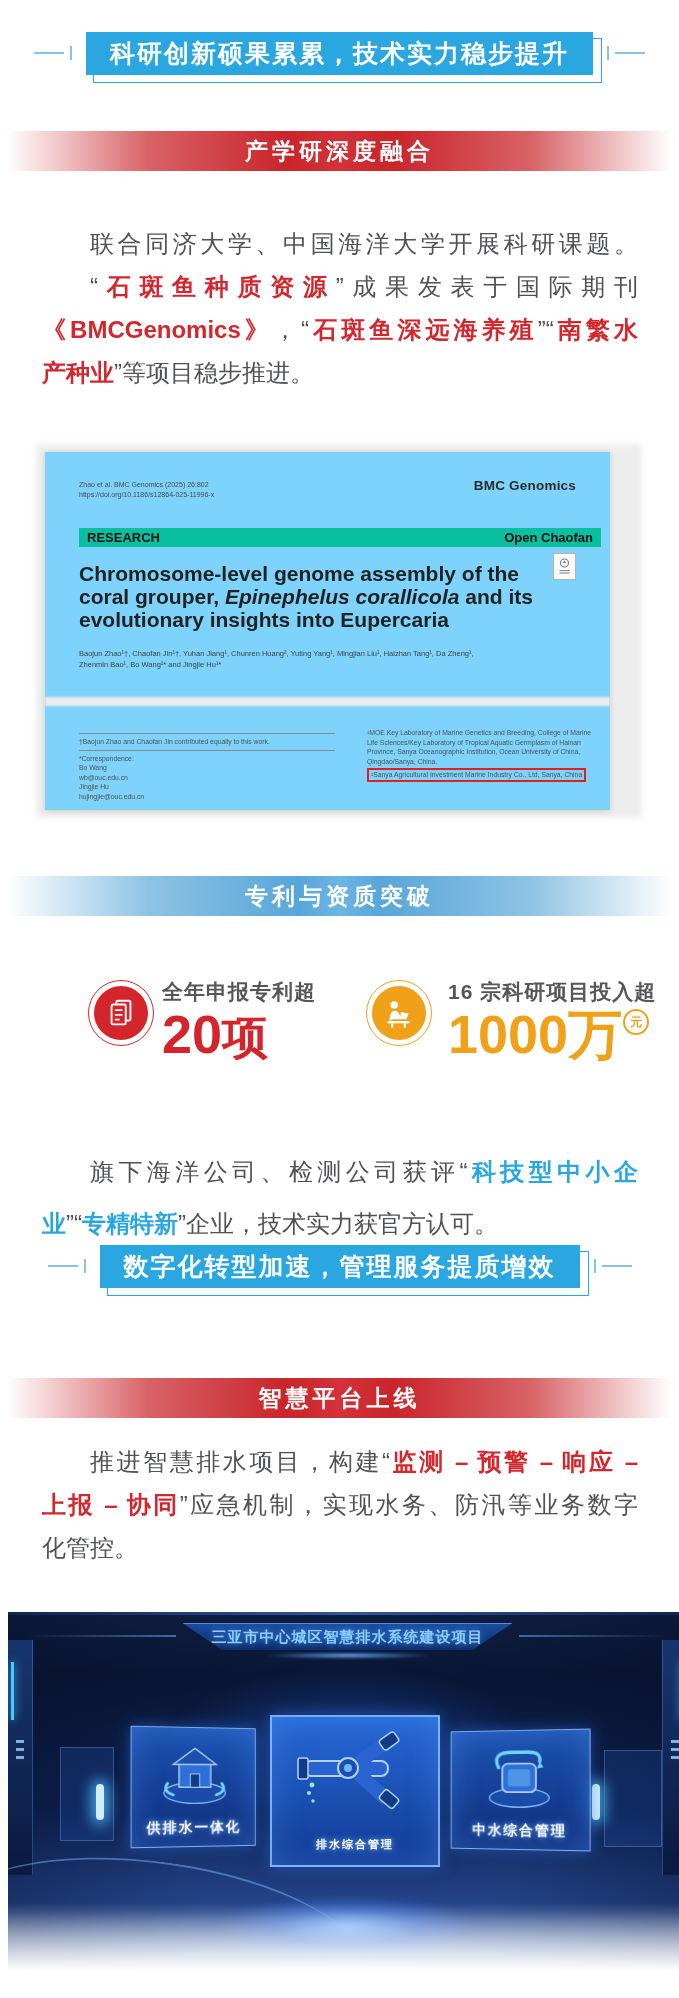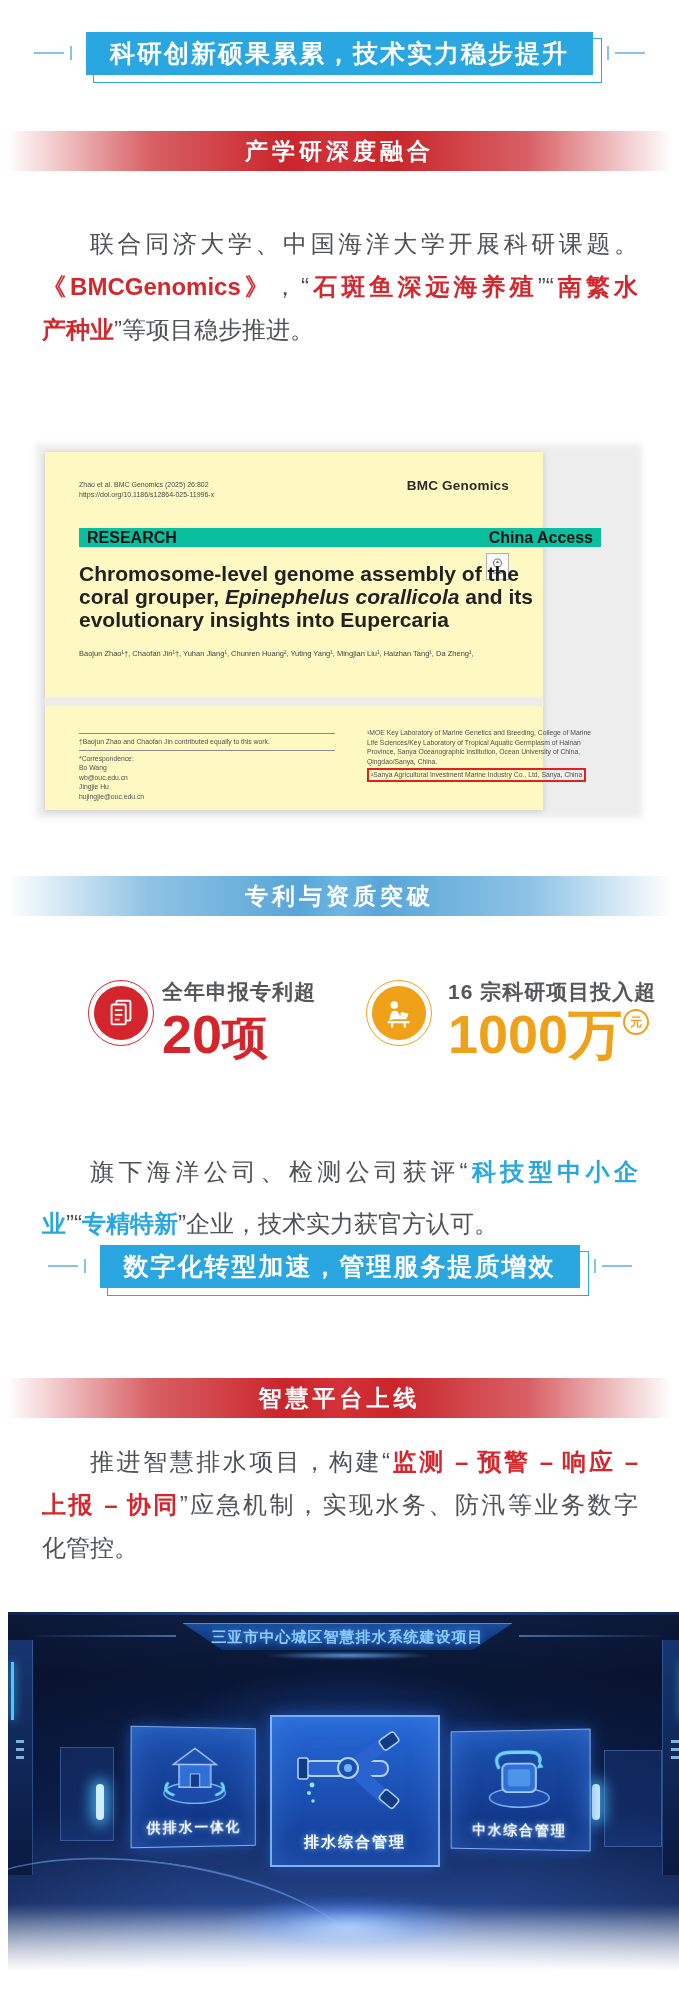--- a/index.html
+++ b/index.html
@@ -35,27 +35,27 @@
   .ln.ind{text-indent:48px;}
   .p1{top:222px}.p2{top:1146px}.p3{top:1440px}
   .seg-g{color:#4f5154}
   .seg-r{color:#d4272d;font-weight:700}
   .seg-b{color:#29a7e1;font-weight:700}
   .seg-n{font-style:normal}
   .seg-i{font-style:italic}
 
   
   .paper-shadow{position:absolute;top:444px;left:36px;width:606px;height:374px;background:#dfdfdf;opacity:.55;filter:blur(3px);}
-  .paper{position:absolute;top:452px;left:45px;width:498px;height:358px;background:#fef9c3;
+  .paper{position:absolute;top:452px;left:45px;width:565px;height:358px;background:#7dd3fc;
          box-shadow:0 1px 6px rgba(0,0,0,.15);color:#3c3c3c;}
   .pp-cite{position:absolute;top:28px;left:34px;font-size:7px;line-height:10px;color:#4a4a4a;}
   .pp-journal{position:absolute;top:26px;right:34px;font-size:13.5px;font-weight:700;color:#2b2b2b;letter-spacing:.2px;}
   .pp-bar{position:absolute;top:76px;left:34px;width:522px;height:19px;background:#0abfa0;box-sizing:border-box;
           display:flex;justify-content:space-between;align-items:center;padding:0 8px;
-          font-size:16px;font-weight:800;color:#111;}
+          font-size:13px;font-weight:800;color:#111;}
   .pp-update{position:absolute;top:101px;right:34px;width:21px;height:25px;border:1px solid #b3b3b3;background:#fafafa;
           display:flex;align-items:center;justify-content:center;}
   .pp-title{position:absolute;top:110px;left:34px;width:480px;font-size:21px;line-height:23px;font-weight:700;color:#222;}
   .pp-authors{position:absolute;top:196px;left:34px;width:522px;font-size:7.5px;line-height:11px;color:#3f3f3f;}
   .pp-blur{position:absolute;top:245px;left:0;width:100%;height:9px;background:#ececec;filter:blur(1px);}
   .pp-fn-left{position:absolute;top:278px;left:34px;width:256px;font-size:6.8px;line-height:9.6px;color:#505050;}
   .pp-fn-left .rule{border-top:1px solid #8a8a8a;margin:3px 0;height:0;}
   .pp-fn-right{position:absolute;top:276px;left:322px;width:236px;font-size:6.8px;line-height:9.6px;color:#505050;}
   .red-box{display:inline-block;border:2px solid #e02120;padding:0 2px;margin-top:2px;}
 
@@ -97,21 +97,21 @@
   .card{position:absolute;border:1px solid rgba(150,200,255,.8);
         background:linear-gradient(180deg,rgba(32,95,205,.78),rgba(14,48,128,.88));
         box-shadow:0 0 14px rgba(40,110,230,.55), inset 0 0 30px rgba(90,160,255,.35);}
   .card-left{left:123px;top:115px;width:125px;height:118px;transform:perspective(520px) rotateY(10deg);}
   .card-center{left:262px;top:103px;width:166px;height:148px;border-width:2px;
         background:linear-gradient(180deg,rgba(40,110,225,.9),rgba(18,60,150,.95));}
   .card-right{left:440px;top:118px;width:140px;height:118px;transform:perspective(520px) rotateY(-10deg);}
   .card-icon{position:absolute;top:8px;left:0;width:100%;display:flex;justify-content:center;}
   .card-label{position:absolute;bottom:9px;left:0;width:100%;text-align:center;color:#fff;font-weight:700;
         font-size:14px;letter-spacing:2px;text-shadow:0 0 6px rgba(130,190,255,.95);white-space:nowrap;}
-  .card-center .card-label{font-size:15px;bottom:13px;}
+  .card-center .card-label{font-size:11px;bottom:13px;}
   .edge-bar{position:absolute;top:28px;width:24px;height:235px;background:linear-gradient(180deg,#16356f,#0a1a40);}
   .eb-l{left:0;border-right:1px solid rgba(80,140,220,.4);}
   .eb-r{right:0;border-left:1px solid rgba(80,140,220,.4);}
   .eb-accent{position:absolute;top:22px;width:3px;height:58px;background:#49c8ff;box-shadow:0 0 10px #49c8ff;}
   .eb-l .eb-accent{left:3px}
   .eb-r .eb-accent{right:3px}
   .eb-tick{position:absolute;width:8px;height:3px;background:#9fd4ff;opacity:.8;}
   .eb-l .eb-tick{left:8px}
   .eb-r .eb-tick{right:8px}
   .tick1{top:100px}.tick2{top:108px}.tick3{top:116px}
@@ -147,46 +147,48 @@
         <i class="v"></i>
       </span>
   </div>
 
   <div class="sub-banner sb-red sb1">
     <span>产学研深度融合</span>
   </div>
 
   <div class="para p1">
     <div class="ln j ind"><span class="seg-g">联合同济大学、中国海洋大学开展科研课题。</span></div>
+    <div class="ln j ind"><span class="seg-g">“</span><span class="seg-r">石斑鱼种质资源</span><span class="seg-g">”</span><span class="seg-g">成果发表于国际期刊</span></div>
     <div class="ln j"><span class="seg-r">《BMCGenomics》</span><span class="seg-g">，</span><span class="seg-g">“</span><span class="seg-r">石斑鱼深远海养殖</span><span class="seg-g">”“</span><span class="seg-r">南繁水</span></div>
     <div class="ln"><span class="seg-r">产种业</span><span class="seg-g">”</span><span class="seg-g">等项目稳步推进。</span></div>
   </div>
 
   <div class="paper-shadow"></div>
   <div class="paper">
     <div class="pp-cite">
       <div>Zhao et al. BMC Genomics          (2025) 26:802</div>
       <div>https://doi.org/10.1186/s12864-025-11996-x</div>
     </div>
     <div class="pp-journal">BMC Genomics</div>
     <div class="pp-bar">
       <span>RESEARCH</span>
-      <span>China Access</span>
+      <span>Open Chaofan</span>
     </div>
     <div class="pp-update">
       <svg width="15" height="19" viewBox="0 0 15 19" aria-hidden="true">
         <circle cx="7.5" cy="6" r="4" fill="none" stroke="#7a7a7a" stroke-width="1.1"></circle>
         <path d="M7.5 3.6 L9.4 6 L5.6 6 Z" fill="#7a7a7a"></path>
         <rect x="2.5" y="13" width="10" height="1.1" fill="#8a8a8a"></rect>
         <rect x="2.5" y="15.5" width="10" height="1.1" fill="#8a8a8a"></rect>
       </svg>
     </div>
     <div class="pp-title"><span class="seg-n">Chromosome-level genome assembly of the coral grouper, </span><span class="seg-i">Epinephelus corallicola</span><span class="seg-n"> and its evolutionary insights into Eupercaria</span></div>
     <div class="pp-authors">
       <div>Baojun Zhao¹†, Chaofan Jin¹†, Yuhan Jiang¹, Chunren Huang², Yuting Yang¹, Mingjian Liu¹, Haizhan Tang¹, Da Zheng¹,</div>
+      <div>Zhenmin Bao¹, Bo Wang¹* and Jingjie Hu¹*</div>
     </div>
     <div class="pp-blur"></div>
     <div class="pp-fn-left">
       <div class="rule"></div>
       <div>†Baojun Zhao and Chaofan Jin contributed equally to this work.</div>
       <div class="rule"></div>
       <div>*Correspondence:</div>
       <div>Bo Wang</div>
       <div>wb@ouc.edu.cn</div>
       <div>Jingjie Hu</div>

